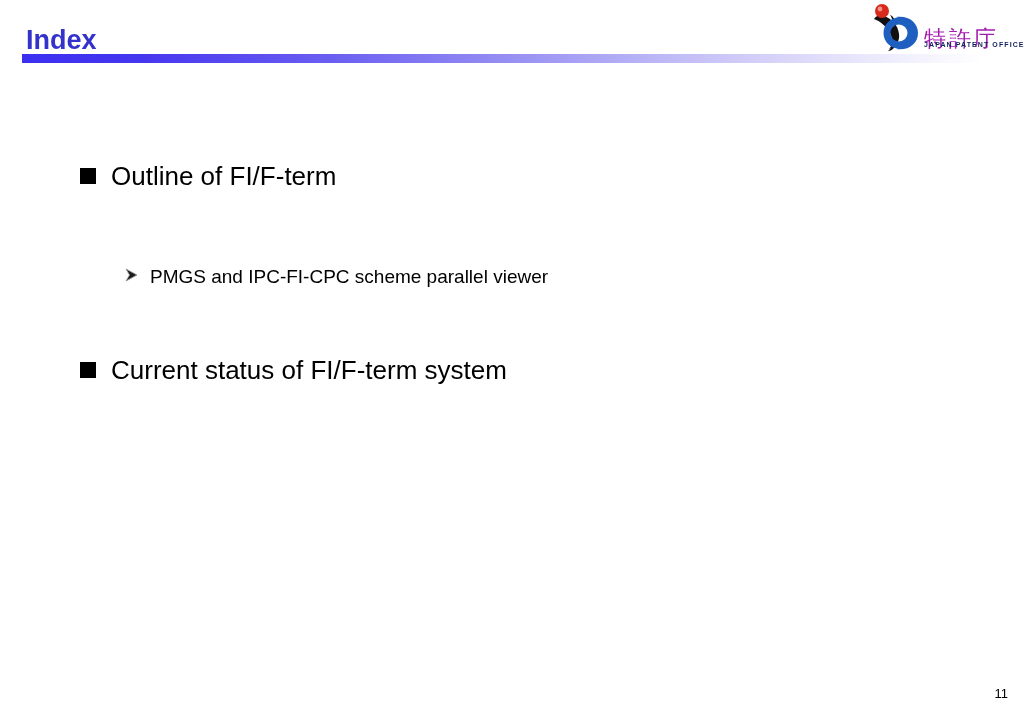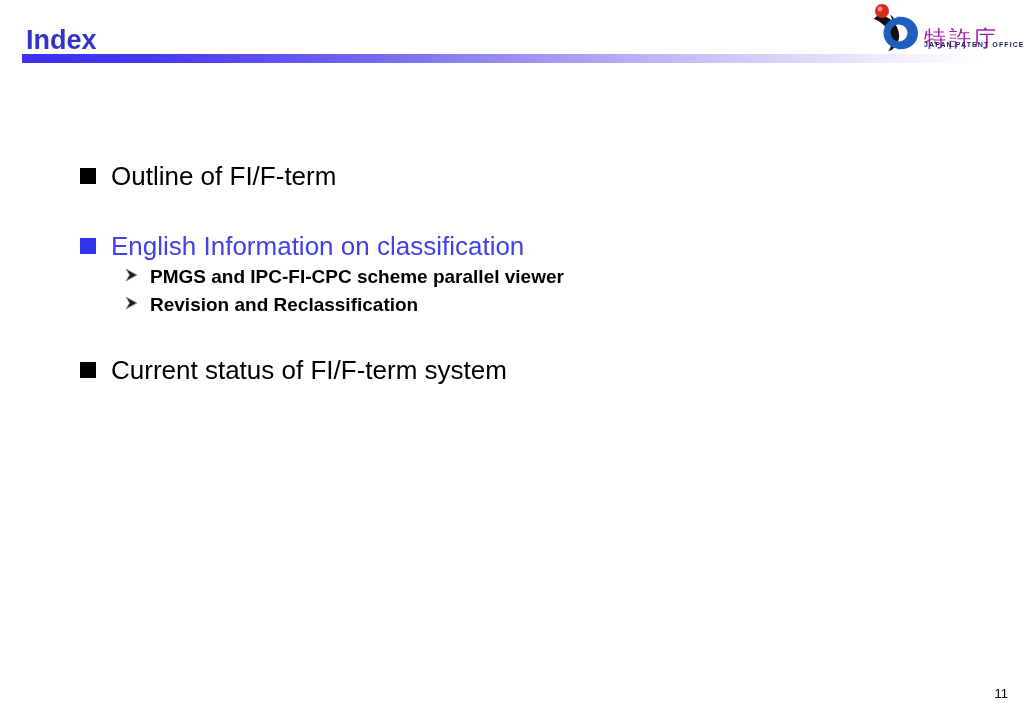--- a/index.html
+++ b/index.html
@@ -123,21 +123,20 @@
     line-height: 34px;
     color: #000000;
   }
   .bullet-text.blue { color: #4141e6; }
 
   .sub-row {
     position: absolute;
     display: flex;
     align-items: flex-start;
     white-space: nowrap;
-    font-weight: bold;
   }
   .arrow-marker {
     flex: 0 0 16px;
     width: 16px;
     height: 22px;
     margin-right: 10px;
     margin-top: 1px;
     position: relative;
   }
   .arrow-marker svg { display: block; }
@@ -184,44 +183,31 @@
     <div class="jpo-sub">JAPAN PATENT OFFICE</div>
   </div>
 
   <div class="content">
 
     <div class="bullet-row" style="left:80px; top:159px;">
       <span class="sq-marker sq-black"></span>
       <span class="bullet-text">Outline of FI/F-term</span>
     </div>
 
-    <div class="bullet-row" style="left:80px; top:229px;">
-      <span class="sq-marker sq-blue"></span>
-      <span class="bullet-text blue">English Information on classification</span>
-    </div>
 
     <div class="sub-row" style="left:124px; top:265px;">
       <span class="arrow-marker">
         <svg width="16" height="18" viewBox="0 0 16 18" xmlns="http://www.w3.org/2000/svg">
           <path d="M2 3 L13 9 L2 15 L5.5 9 Z" fill="#1c1c1c"></path>
           <path d="M2 3 L13 9 L2 15 L5.5 9 Z" fill="none" stroke="#9a9a9a" stroke-width="0.9"></path>
         </svg>
       </span>
       <span class="sub-text">PMGS and IPC-FI-CPC scheme parallel viewer</span>
     </div>
 
-    <div class="sub-row" style="left:124px; top:293px;">
-      <span class="arrow-marker">
-        <svg width="16" height="18" viewBox="0 0 16 18" xmlns="http://www.w3.org/2000/svg">
-          <path d="M2 3 L13 9 L2 15 L5.5 9 Z" fill="#1c1c1c"></path>
-          <path d="M2 3 L13 9 L2 15 L5.5 9 Z" fill="none" stroke="#9a9a9a" stroke-width="0.9"></path>
-        </svg>
-      </span>
-      <span class="sub-text">Revision and Reclassification</span>
-    </div>
 
     <div class="bullet-row" style="left:80px; top:353px;">
       <span class="sq-marker sq-black"></span>
       <span class="bullet-text">Current status of FI/F-term system</span>
     </div>
 
   </div>
 
   <div class="page-number">11</div>
 

